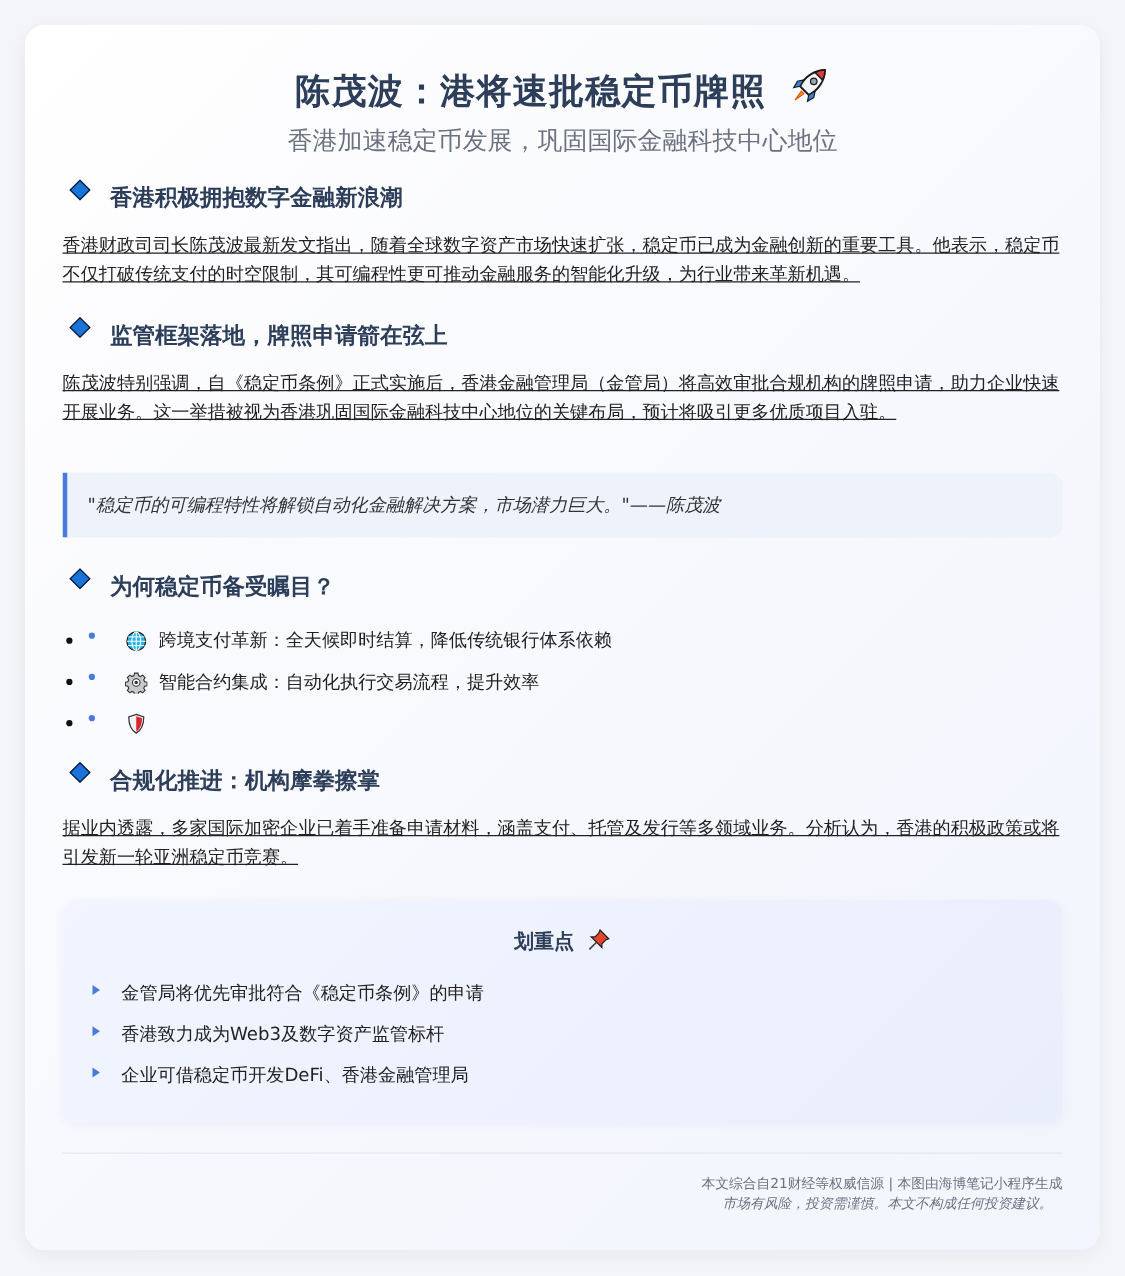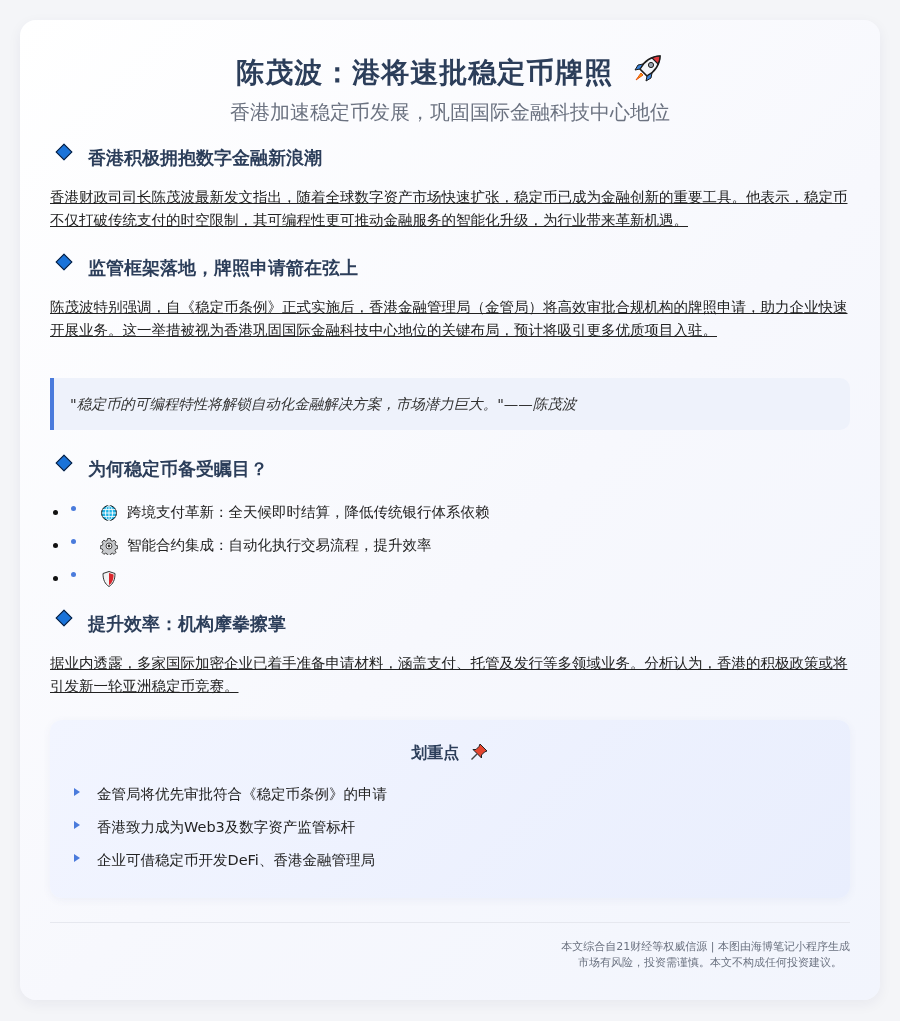--- a/index.html
+++ b/index.html
@@ -81,21 +81,21 @@
       width: 0; height: 0;
       border-top: 4px solid transparent; border-bottom: 4px solid transparent;
       border-left: 6px solid #4a7bdc;
       margin: -6px 17px 0 2px;
     }
     .divider { position: absolute; left: 30px; top: 902px; width: 800px; height: 1px; background: #e6e8ef; }
     .footer {
       position: absolute; right: 30px; top: 919px;
       text-align: right; font-size: 11px; line-height: 16px; color: #6b7280;
     }
-    .footer .disclaimer { padding-right: 8px; }
+    .footer .disclaimer { font-style: italic; padding-right: 8px; }
   </style>
 </head>
 <body>
 
 <div class="card">
 
   <div class="title">
     <span>陈茂波：港将速批稳定币牌照</span>
     <span class="rocket">
       <svg viewBox="0 0 34 34" width="34" height="34">
@@ -165,21 +165,21 @@
         <svg viewBox="0 0 18 18" width="18" height="18">
           <path d="M9 1.5 L15 3.5 C15 10 13 14 9 16.5 C5 14 3 10 3 3.5 Z" fill="#f2f2f2" stroke="#333" stroke-width="1"></path>
           <path d="M9 3 L13.6 4.6 C13.6 10 12 13.3 9 15.2 Z" fill="#d9262c"></path>
         </svg>
       </span>
     </div>
   </div>
 
   <div class="section-head" style="top:592px;">
     <span class="diamond"></span>
-    <span>提升效率：机构摩拳擦掌</span>
+    <span>合规化推进：机构摩拳擦掌</span>
   </div>
   <div class="para" style="top:632px;">据业内透露，多家国际加密企业已着手准备申请材料，涵盖支付、托管及发行等多领域业务。分析认为，香港的积极政策或将引发新一轮亚洲稳定币竞赛。</div>
 
   <div class="keypoints">
     <div class="kp-title">
       <span>划重点</span>
       <span class="pin">
         <svg viewBox="0 0 20 20" width="20" height="20">
           <path d="M11 2 L18 9 L15.5 10 L12.5 13 L12.5 16 L4 7.5 L7 7.5 L10 4.5 Z" fill="#e5452f" stroke="#222" stroke-width="1"></path>
           <line x1="8" y1="12" x2="2.5" y2="17.5" stroke="#444" stroke-width="1.4"></line>

